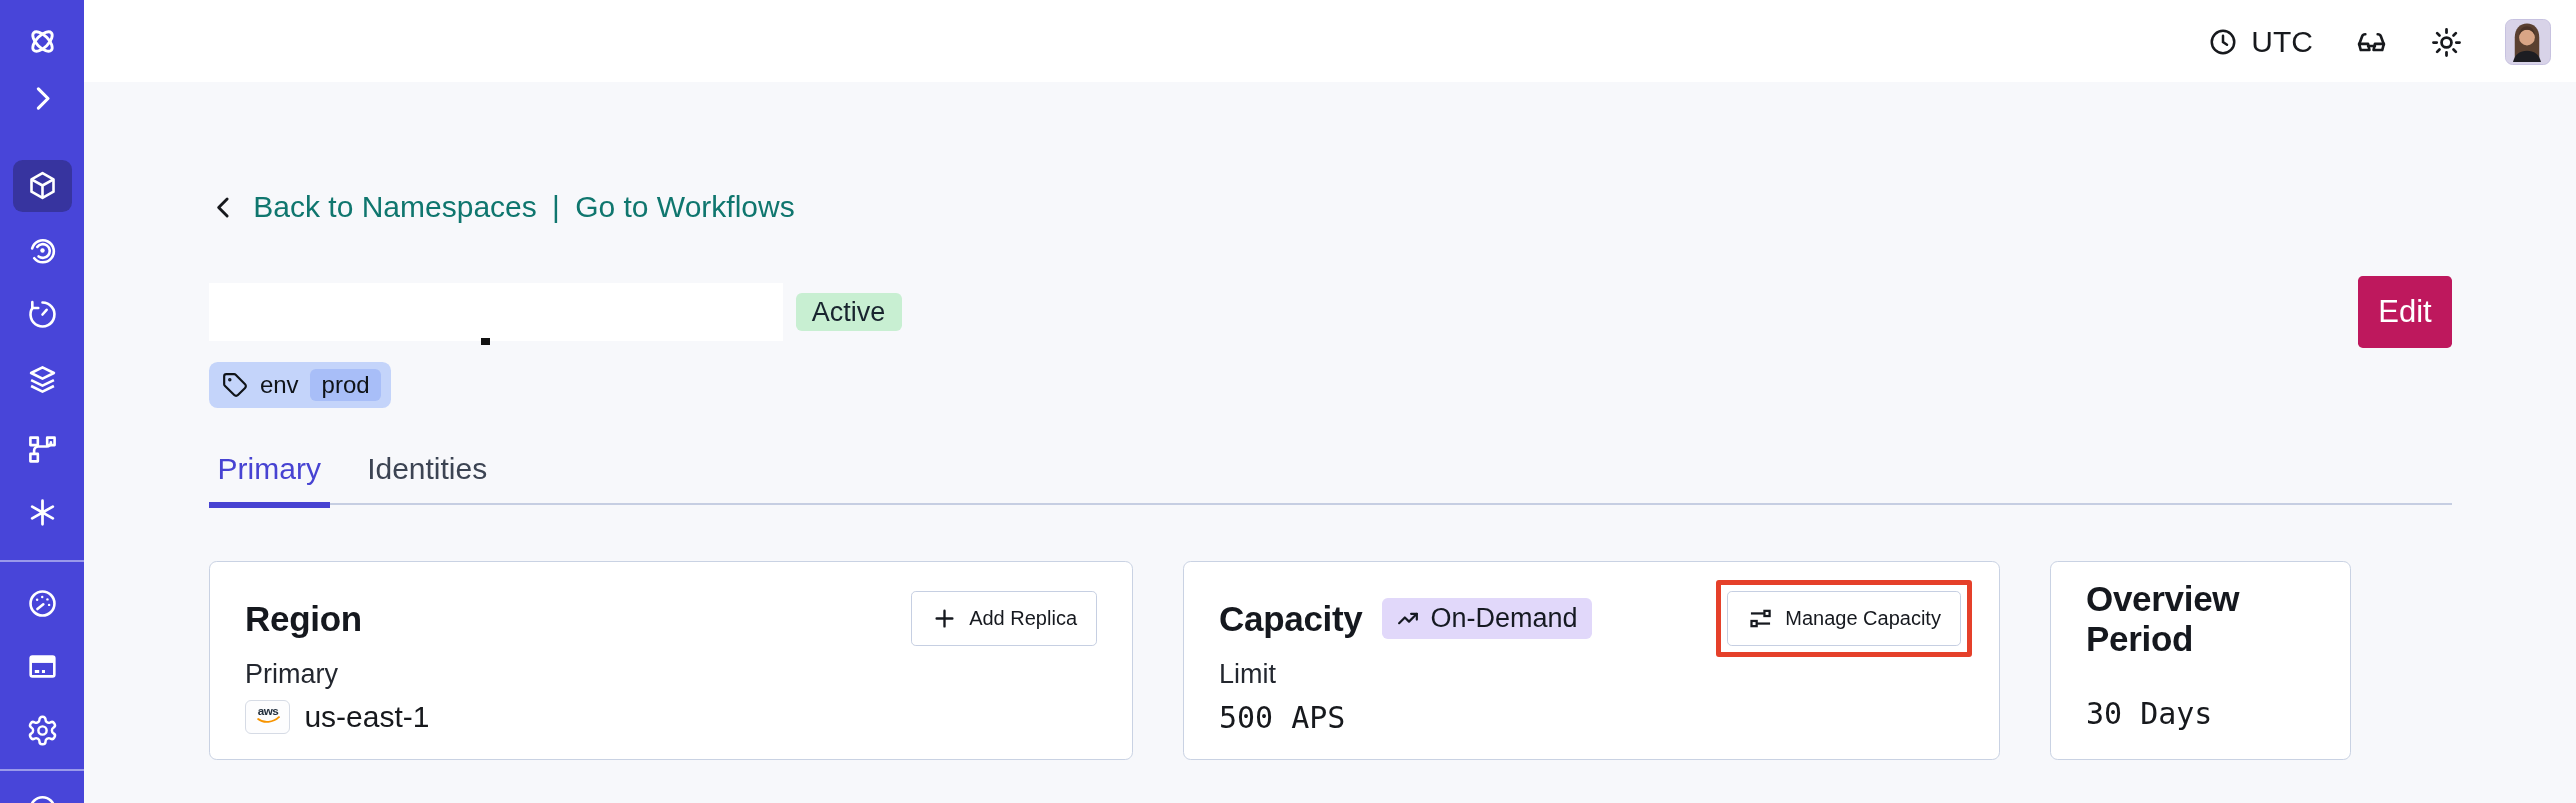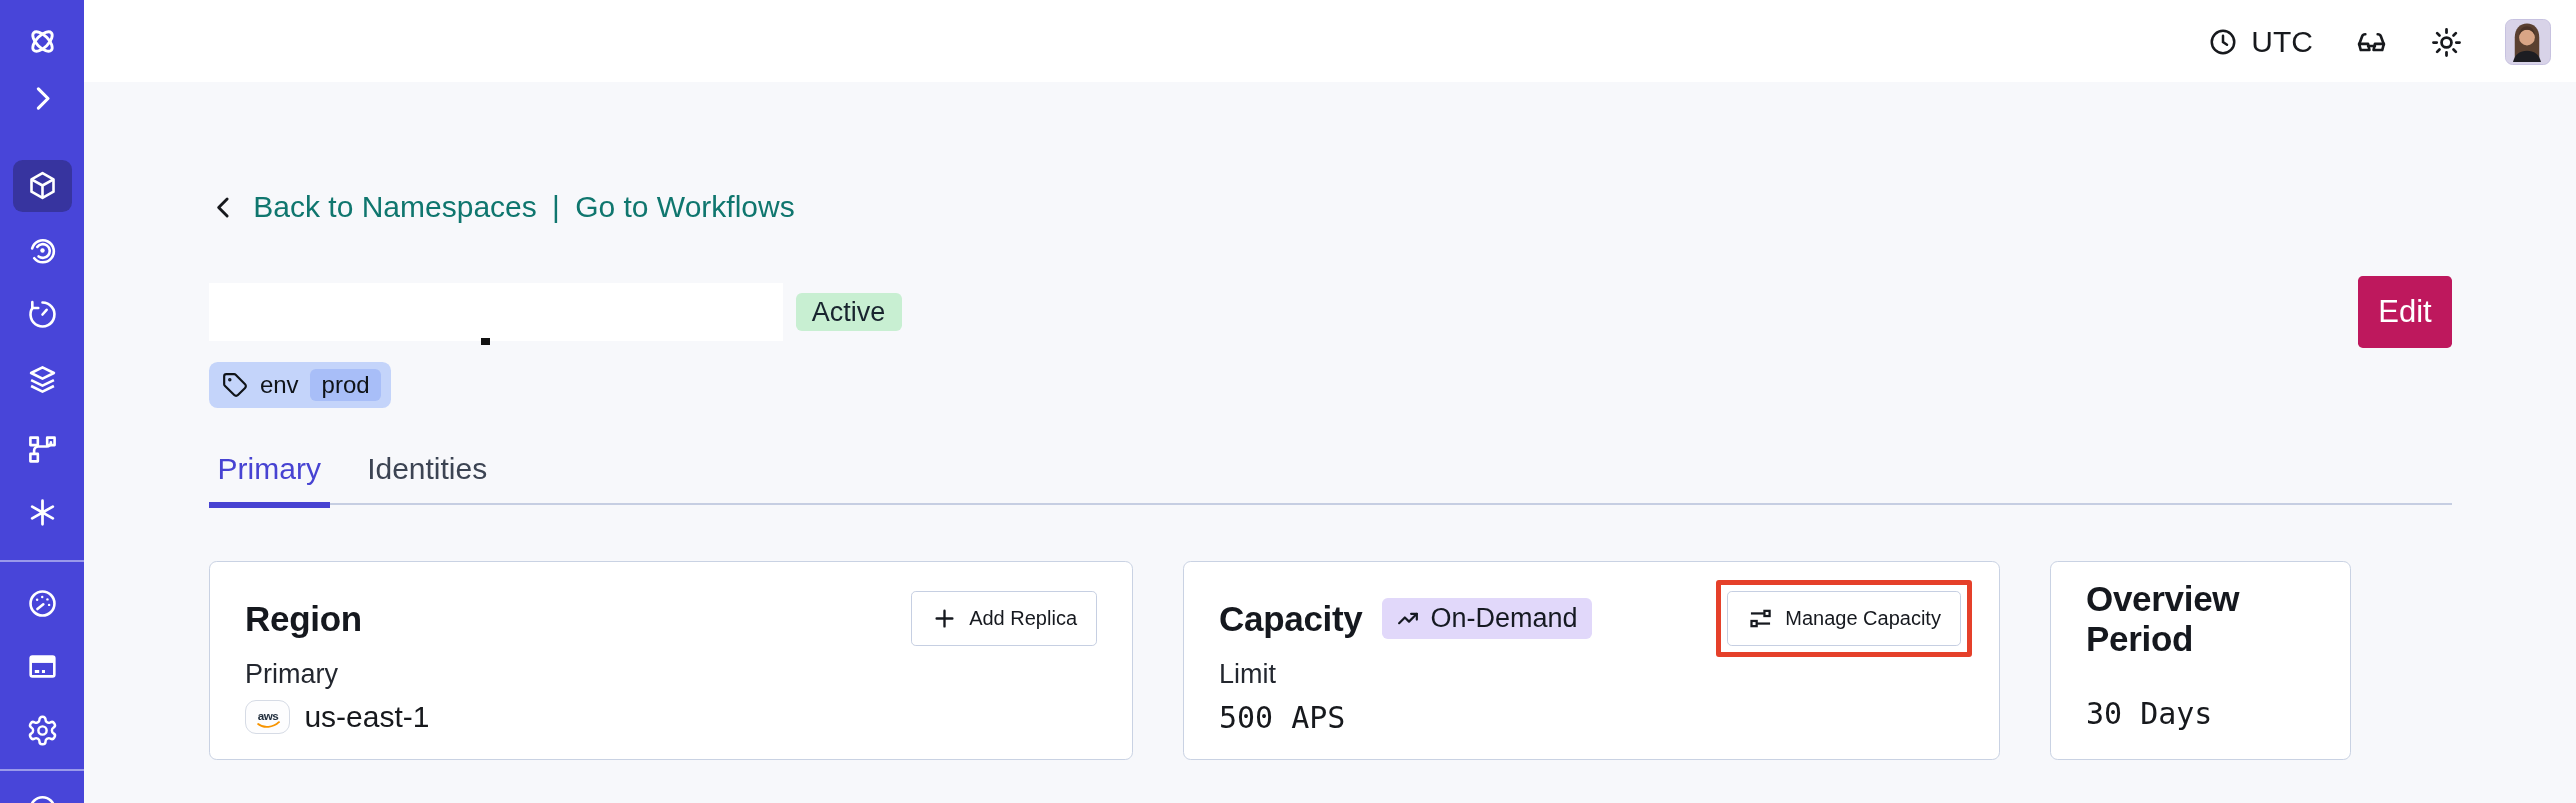--- a/index.html
+++ b/index.html
@@ -116,21 +116,21 @@
     border:5.8px solid #e5402a; border-radius:2.9px; padding:5.8px;
     margin-right:-7.7px;
   }
   .card-label { margin-top:10.5px; font-size:27px; color:#23272f; }
   .card-value-row { margin-top:10.5px; display:flex; align-items:center; gap:14.4px; }
   .card-value { font-size:30px; color:#17191d; }
   .mono { font-family:"DejaVu Sans Mono", monospace; font-size:30px; color:#17191d; }
   .retention-value { margin-top:48px; }
   .aws-badge {
     width:45px; height:34px; background:#fdfdfe; border:1.9px solid #d6dbe5;
-    border-radius:11px; display:flex; align-items:flex-end; justify-content:center;
+    border-radius:6px; display:flex; align-items:flex-start; justify-content:center;
   }
 </style>
 </head>
 <body>
 
 <nav class="sidebar">
   <div class="side-item" style="margin-top:16.3px;height:50px;">
     <svg class="side-icon" viewBox="0 0 24 24" fill="none" stroke="currentColor" stroke-width="2.1">
       <ellipse cx="12" cy="12" rx="9" ry="4.3" transform="rotate(45 12 12)"></ellipse>
       <ellipse cx="12" cy="12" rx="9" ry="4.3" transform="rotate(-45 12 12)"></ellipse>

